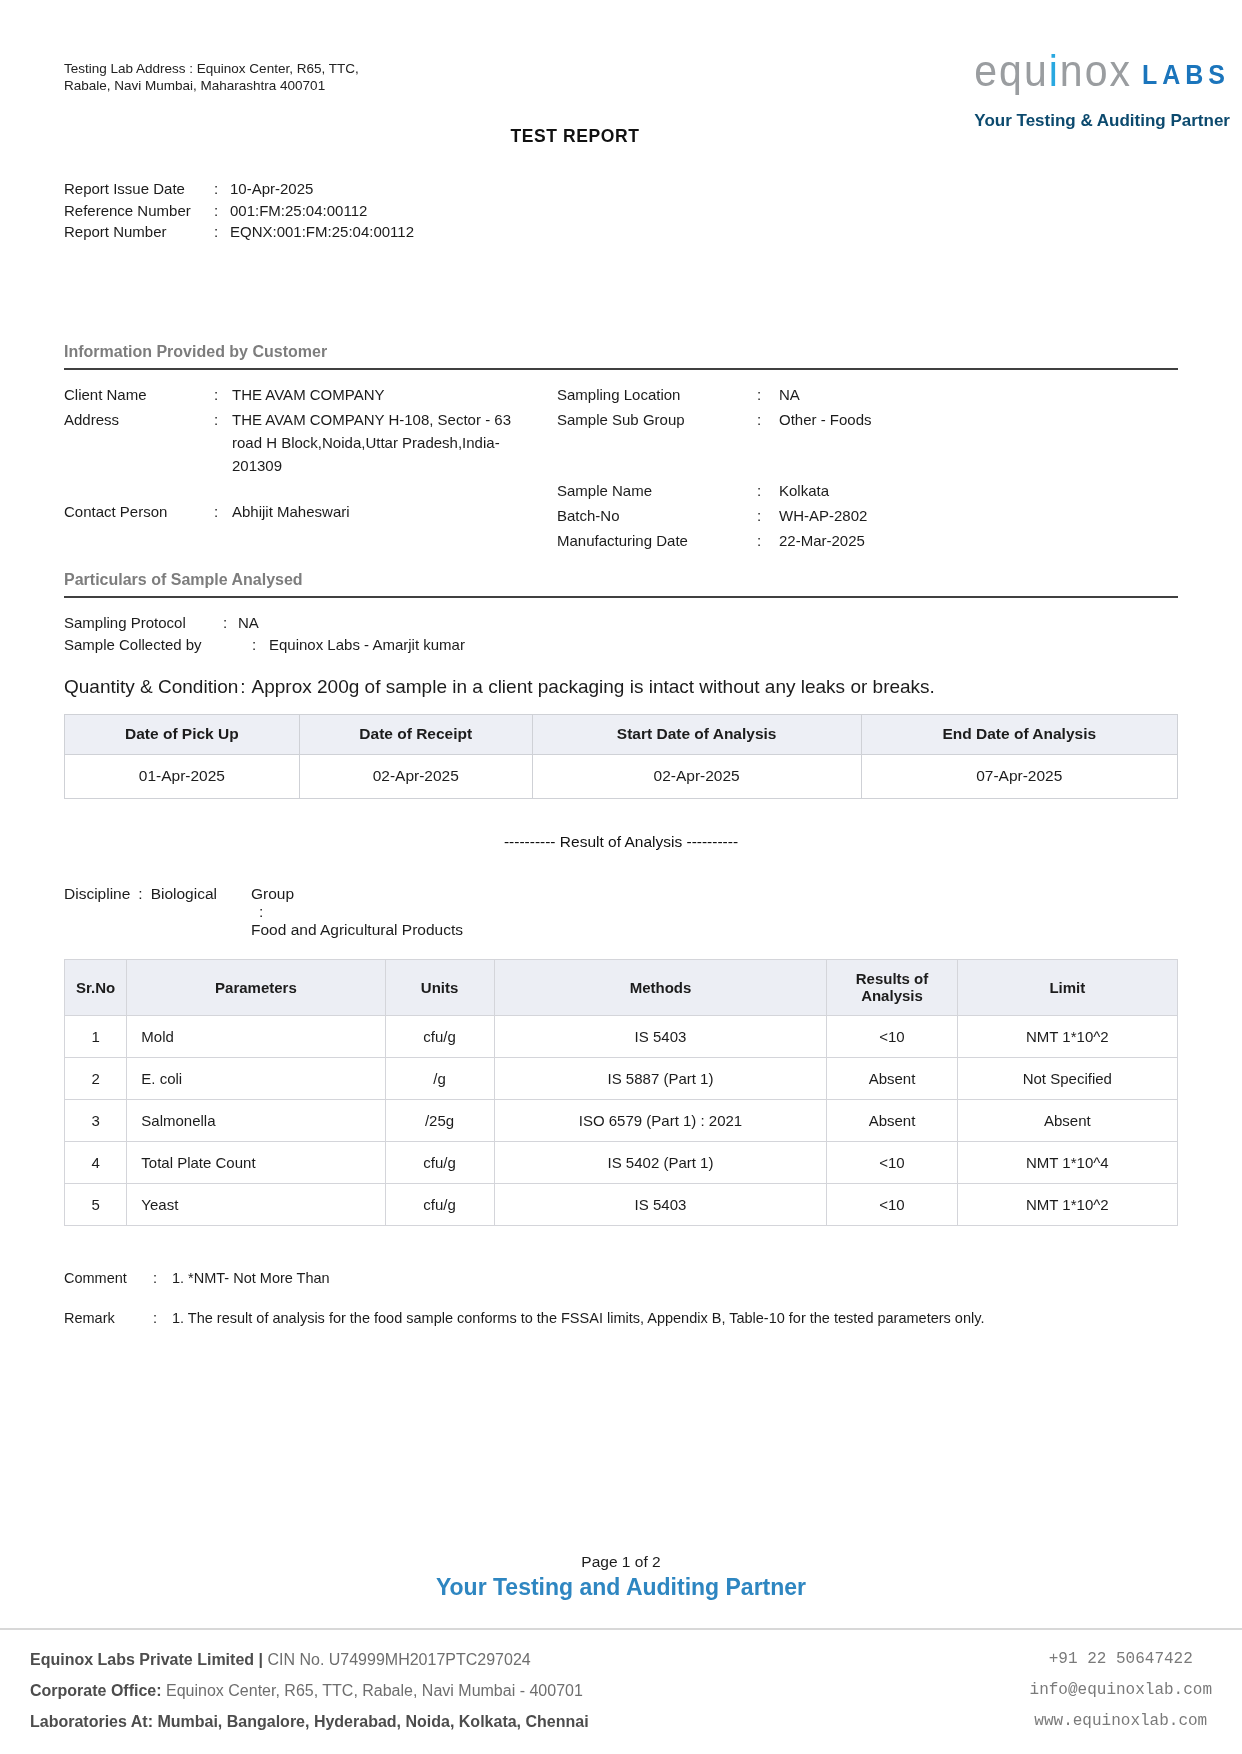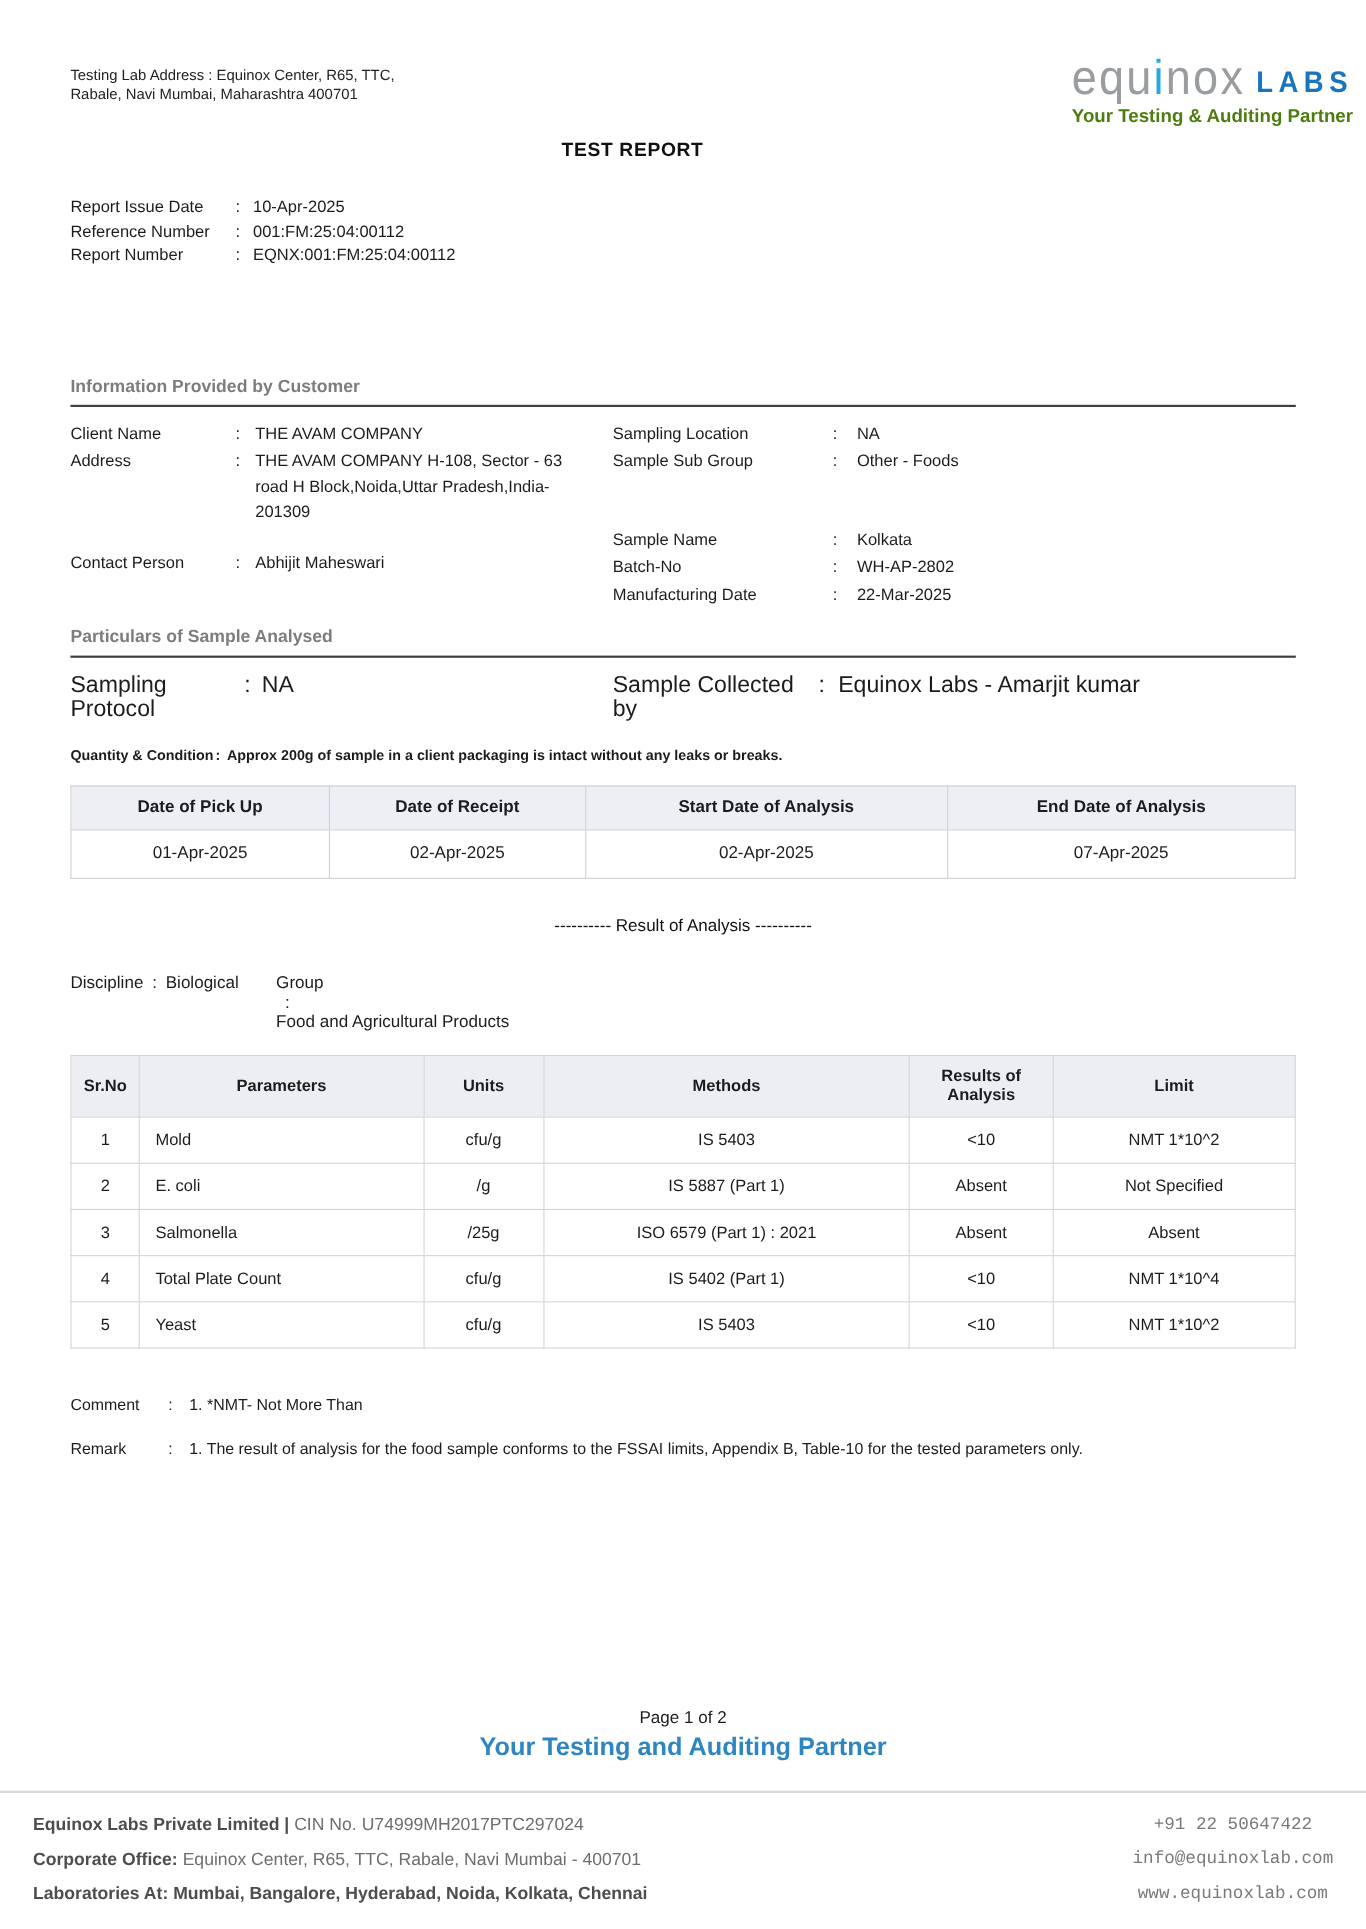--- a/index.html
+++ b/index.html
@@ -8,21 +8,21 @@
   .page { position:relative; width:1242px; height:1754px; background:#ffffff; margin:0 auto; overflow:hidden; }
   .content { position:absolute; left:64px; top:0; width:1114px; }
 
   
   .header-row { position:relative; height:130px; margin-top:48px; }
   .lab-address { position:absolute; left:0; top:12px; font-size:13.5px; line-height:17px; color:#222; width:300px; }
   .logo { position:absolute; right:-52px; top:0; text-align:right; }
   .logo-word { font-size:41px; line-height:42px; letter-spacing:2px; color:#9a9da0; font-weight:400; display:inline-block; transform:scaleY(1.08); transform-origin:top; }
   .logo-i { color:#29a8e0; }
   .logo-labs { font-size:25px; font-weight:bold; color:#1b75bc; letter-spacing:5px; margin-left:10px; vertical-align:2px; }
-  .logo-tagline { font-size:17px; font-weight:bold; color:#4d7c0f; margin-top:2px; }
+  .logo-tagline { font-size:17px; font-weight:bold; color:#0c4a6e; margin-top:18px; }
   .doc-title { position:absolute; left:0; top:78px; width:1022px; text-align:center; font-size:17.5px; font-weight:bold; letter-spacing:0.6px; color:#111; }
 
   
   .meta-block { margin-top:0; }
   .meta-row { display:flex; font-size:15px; line-height:21.5px; }
   .meta-row .lbl { width:150px; }
   .c { display:inline-block; }
   .c::before { content:":"; }
   .meta-row .c { width:16px; }
 
@@ -37,28 +37,28 @@
   .kv { display:flex; font-size:15px; line-height:25px; }
   .kv .lbl { flex:0 0 auto; }
   .info-left .kv .lbl { width:150px; }
   .info-left .kv .c { width:18px; }
   .info-left .kv .val { width:298px; line-height:23px; padding-top:1px; }
   .info-right .kv .lbl { width:200px; }
   .info-right .kv .c { width:22px; }
   .gap22 { height:22px; } .gap46 { height:46px; }
 
   
-  .proto-row { display:flex; margin-top:14px; font-size:21px; line-height:22px; }
+  .proto-row { display:flex; margin-top:14px; font-size:15px; line-height:22px;flex-direction:column; }
   .proto-left { width:493px; display:flex; }
   .proto-left .lbl { width:148px; }
   .proto-left .c { width:26px; text-align:center; }
   .proto-right { display:flex; }
   .proto-right .lbl { width:175px; }
   .proto-right .c { width:30px; text-align:center; }
-  .qty-row { display:flex; margin-top:20px; font-size:13px; line-height:22px;font-weight:bold; }
+  .qty-row { display:flex; margin-top:20px; font-size:19px; line-height:22px; }
   .qty-row .lbl { flex:0 0 auto; }
   .qty-row .c { margin:0 6px 0 2px; }
 
   
   table { border-collapse:collapse; width:100%; }
   .date-table { margin-top:16px; }
   .date-table th, .date-table td { border:1px solid #cfd1d6; text-align:center; font-size:15.5px; }
   .date-table th { background:#edeff5; font-weight:bold; height:40px; }
   .date-table td { height:44px; }
 

